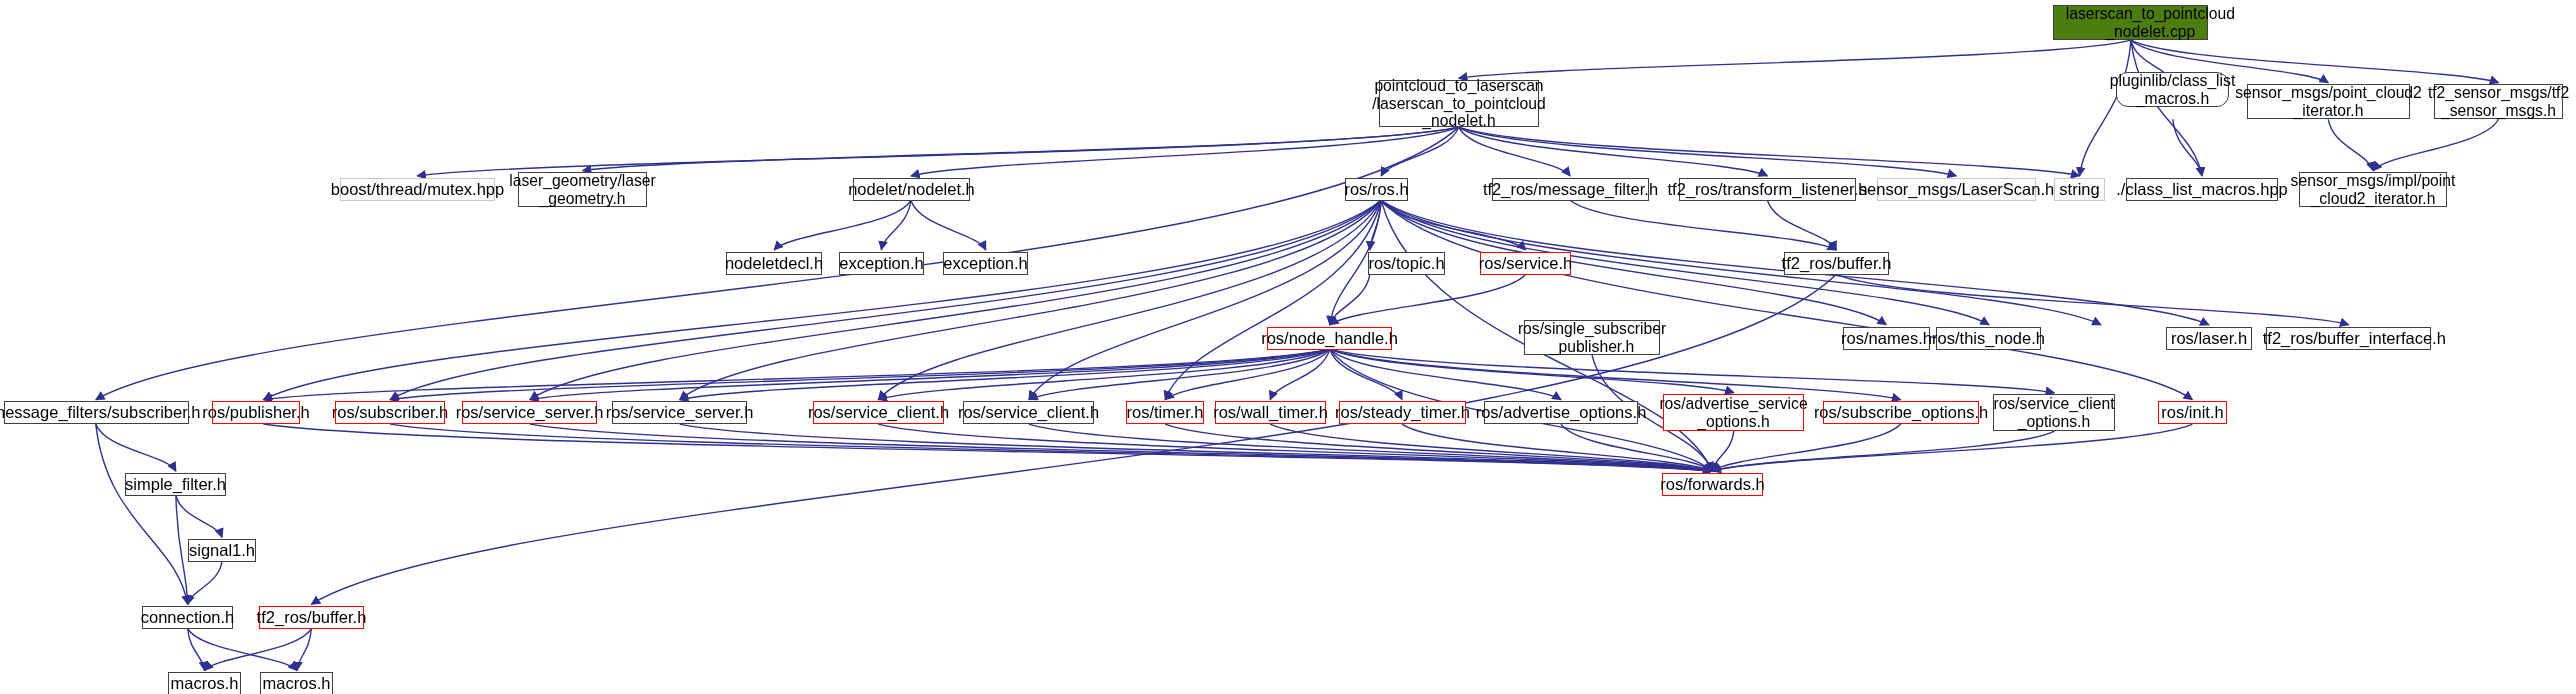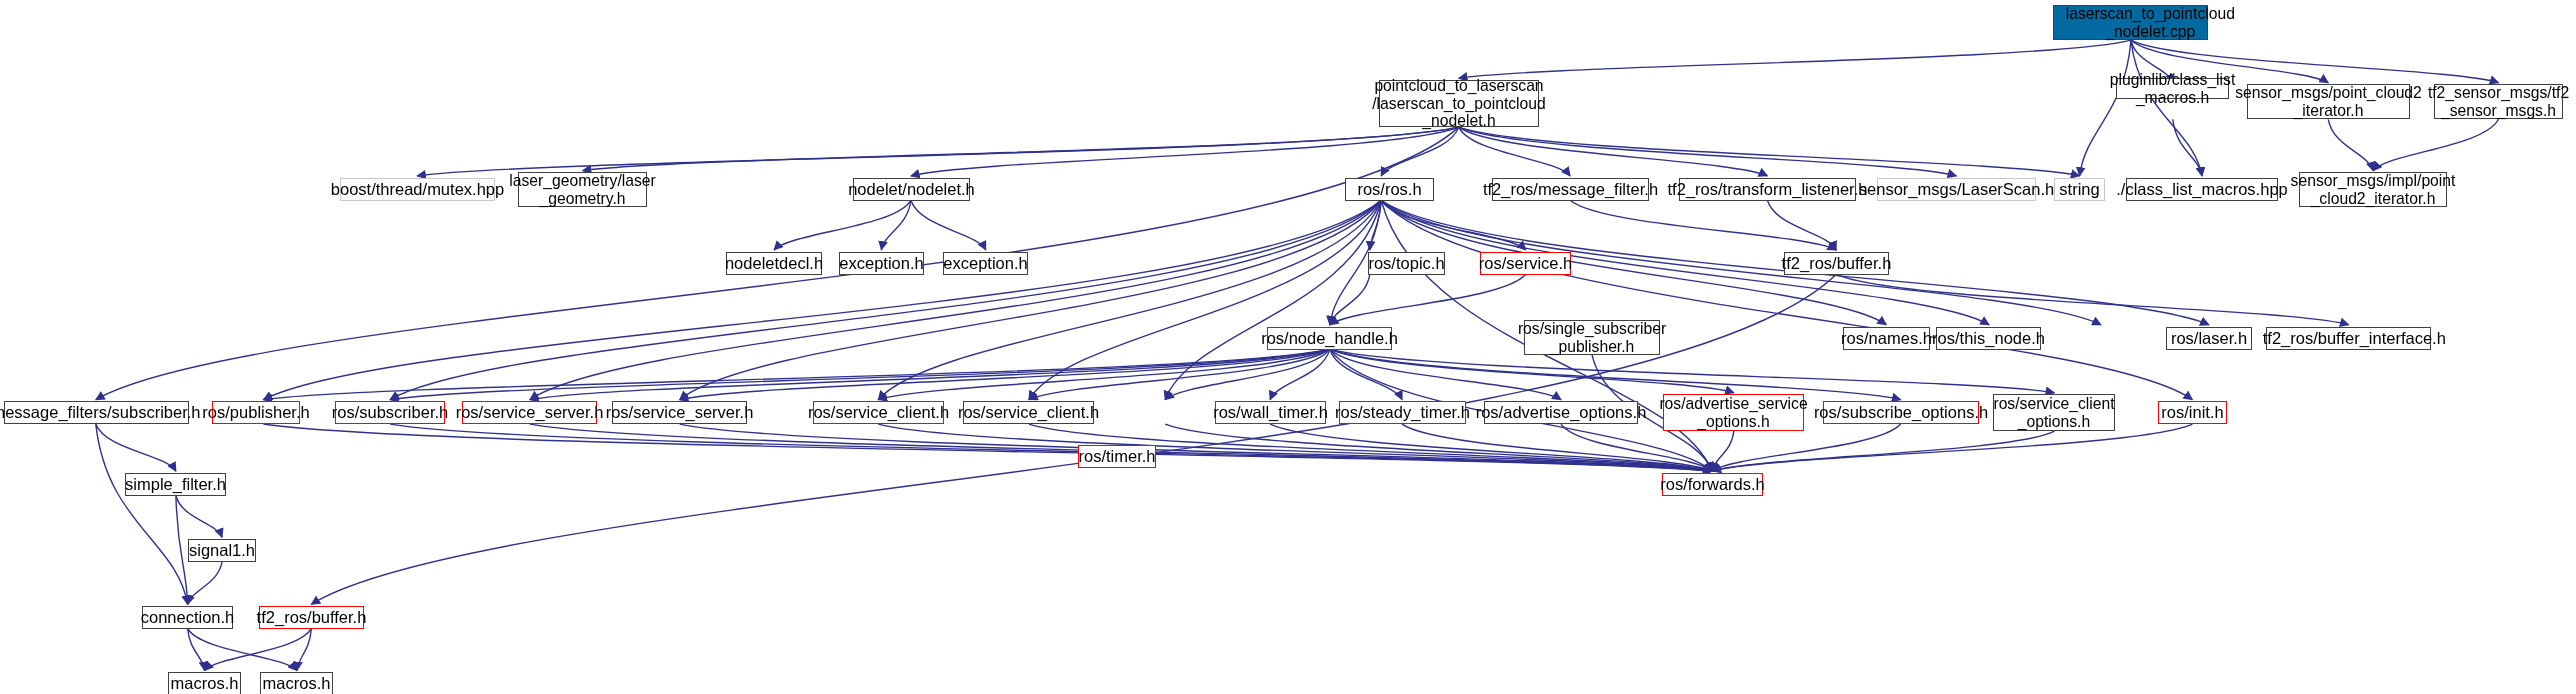--- a/index.html
+++ b/index.html
@@ -35,21 +35,21 @@
     line-height: 1.12;
     font-size: 16.5px;
     color: #000000;
     background: #ffffff;
     border: 1.7px solid #404040;
     white-space: pre-line;
     padding: 0.9px 4.4px;
     z-index: 3;
   }
   .node.root {
-    background: #0369a1;
+    background: #4d7c0f;
     border: 1.7px solid #404040;
     padding-left: 44px;
   }
   .node.red {
     border: 1.7px solid #ff0000;
   }
   .node.gray {
     border: 1.7px solid #c8c8c8;
     background: #fcfcfc;
   }
@@ -148,31 +148,31 @@
         <path d="M 357.5 722 C 342.8 748.4, 249.7 753.2, 235 770" fill="none" stroke="#30308f" stroke-width="1.6" marker-end="url(#arrow)"></path>
         <path d="M 357.5 722 C 355.52 748.4, 342.98 753.2, 341 770" fill="none" stroke="#30308f" stroke-width="1.6" marker-end="url(#arrow)"></path>
       </g>
   </svg>
   <div id="nodes">
       <div class="node root twoline" style="left: 2053px; top: 5.2px; width: 155px; height: 35px;">laserscan_to_pointcloud
 _nodelet.cpp</div>
       <div class="node twoline" style="left: 1379px; top: 80px; width: 160px; height: 47px;">pointcloud_to_laserscan
 /laserscan_to_pointcloud
 _nodelet.h</div>
-      <div class="node twoline" style="left: 2116px; top: 78px; width: 113px; height: 21px;">pluginlib/class_list
+      <div class="node twoline" style="left: 2116px; top: 72px; width: 113px; height: 35px; border-radius: 12px;">pluginlib/class_list
 _macros.h</div>
       <div class="node twoline" style="left: 2247px; top: 84px; width: 163px; height: 35px;">sensor_msgs/point_cloud2
 _iterator.h</div>
       <div class="node twoline" style="left: 2434px; top: 84px; width: 129px; height: 35px;">tf2_sensor_msgs/tf2
 _sensor_msgs.h</div>
       <div class="node gray" style="left: 340px; top: 178px; width: 155px; height: 22.6px;">boost/thread/mutex.hpp</div>
       <div class="node twoline" style="left: 518px; top: 172px; width: 129px; height: 35px;">laser_geometry/laser
 _geometry.h</div>
       <div class="node" style="left: 853px; top: 178px; width: 117px; height: 22.6px;">nodelet/nodelet.h</div>
-      <div class="node" style="left: 1345px; top: 178px; width: 89px; height: 22.6px;">ros/ros.h</div>
+      <div class="node" style="left: 1345px; top: 178px; width: 63px; height: 22.6px;">ros/ros.h</div>
       <div class="node" style="left: 1492px; top: 178px; width: 157px; height: 22.6px;">tf2_ros/message_filter.h</div>
       <div class="node" style="left: 1679px; top: 178px; width: 177px; height: 22.6px;">tf2_ros/transform_listener.h</div>
       <div class="node gray" style="left: 1877px; top: 178px; width: 159px; height: 22.6px;">sensor_msgs/LaserScan.h</div>
       <div class="node gray" style="left: 2054px; top: 178px; width: 51px; height: 22.6px;">string</div>
       <div class="node" style="left: 2126px; top: 178px; width: 152px; height: 22.6px;">./class_list_macros.hpp</div>
       <div class="node twoline" style="left: 2299px; top: 172px; width: 148px; height: 35px;">sensor_msgs/impl/point
 _cloud2_iterator.h</div>
       <div class="node" style="left: 726px; top: 252px; width: 96px; height: 22.6px;">nodeletdecl.h</div>
       <div class="node" style="left: 839px; top: 252px; width: 85px; height: 22.6px;">exception.h</div>
       <div class="node" style="left: 943px; top: 252px; width: 85px; height: 22.6px;">exception.h</div>
@@ -187,21 +187,21 @@
       <div class="node" style="left: 1936px; top: 327px; width: 105px; height: 22.6px;">ros/this_node.h</div>
       <div class="node" style="left: 2166px; top: 327px; width: 86px; height: 22.6px;">ros/laser.h</div>
       <div class="node" style="left: 2266px; top: 327px; width: 165px; height: 22.6px; padding-left: 16px;">tf2_ros/buffer_interface.h</div>
       <div class="node" style="left: 3.5px; top: 401px; width: 185px; height: 22.6px;">message_filters/subscriber.h</div>
       <div class="node red" style="left: 212px; top: 401px; width: 88px; height: 22.6px;">ros/publisher.h</div>
       <div class="node red" style="left: 335px; top: 401px; width: 110px; height: 22.6px;">ros/subscriber.h</div>
       <div class="node red" style="left: 462px; top: 401px; width: 135px; height: 22.6px;">ros/service_server.h</div>
       <div class="node" style="left: 612px; top: 401px; width: 135px; height: 22.6px;">ros/service_server.h</div>
       <div class="node red" style="left: 813px; top: 401px; width: 131px; height: 22.6px;">ros/service_client.h</div>
       <div class="node" style="left: 963px; top: 401px; width: 131px; height: 22.6px;">ros/service_client.h</div>
-      <div class="node red" style="left: 1078px; top: 401px; width: 78px; height: 22.6px; margin-top: 44px;">ros/timer.h</div>
+      <div class="node red" style="left: 1126px; top: 401px; width: 78px; height: 22.6px;">ros/timer.h</div>
       <div class="node red" style="left: 1215px; top: 401px; width: 111px; height: 22.6px;">ros/wall_timer.h</div>
       <div class="node red" style="left: 1339px; top: 401px; width: 127px; height: 22.6px;">ros/steady_timer.h</div>
       <div class="node" style="left: 1484px; top: 401px; width: 154px; height: 22.6px;">ros/advertise_options.h</div>
       <div class="node red twoline" style="left: 1663px; top: 394px; width: 141px; height: 37px;">ros/advertise_service
 _options.h</div>
       <div class="node red" style="left: 1823px; top: 401px; width: 156px; height: 22.6px;">ros/subscribe_options.h</div>
       <div class="node twoline" style="left: 1993px; top: 394px; width: 122px; height: 37px;">ros/service_client
 _options.h</div>
       <div class="node red" style="left: 2158px; top: 401px; width: 69px; height: 22.6px;">ros/init.h</div>
       <div class="node" style="left: 125px; top: 473px; width: 101px; height: 22.6px;">simple_filter.h</div>

